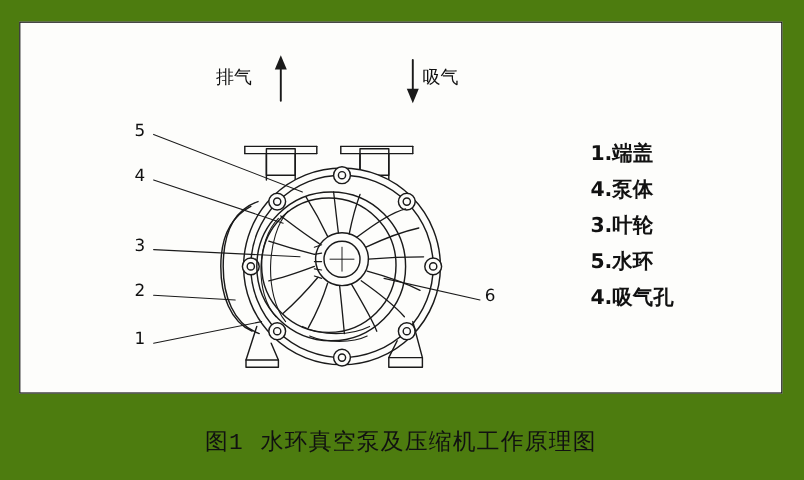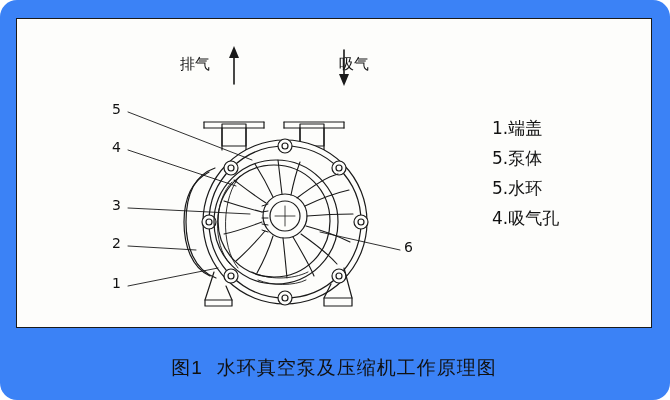--- a/index.html
+++ b/index.html
@@ -11,22 +11,21 @@
     width: 670px;
     height: 400px;
     overflow: hidden;
     font-family: "Liberation Sans", sans-serif;
     color: #111;
   }
   #page {
     position: relative;
     width: 670px;
     height: 400px;
-    background: #3b82f6;
-    border-radius: 17px;
+    background: #4d7c0f;
   }
   
   .frame {
     position: absolute;
     left: 16px;
     top: 18px;
     width: 636px;
     height: 310px;
     border: 1.5px solid #1a1a1a;
     box-sizing: border-box;
@@ -47,40 +46,41 @@
     top: 120px;
     width: 150px;
   }
   .legend-item {
     font-size: 17px;
     font-family: "DejaVu Sans", sans-serif;
     color: #111;
     line-height: 1.0;
     margin-bottom: 13px;
     white-space: nowrap;
+    font-weight: bold;
   }
   
   .leader-num {
     position: absolute;
     font-size: 14px;
     font-family: "DejaVu Sans", sans-serif;
     color: #111;
   }
   .leader-num.right {
     font-size: 14px;
   }
   
   .caption {
     position: absolute;
     left: 0;
     top: 355px;
     width: 668px;
     text-align: center;
     font-size: 19px;
-    font-family: Liberation Sans, sans-serif;
+    font-family: Liberation Mono, monospace;
     color: #111;
     letter-spacing: 1px;
   }
   .caption .cap-num {
     margin-right: 14px;
   }
   svg.draw {
     position: absolute;
     left: 0;
     top: 0;
@@ -204,32 +204,33 @@
         <line x1="128" y1="246" x2="196" y2="250"></line>
 
         <line x1="128" y1="286" x2="218" y2="268"></line>
 
         <line x1="400" y1="250" x2="320" y2="232"></line>
       </g>
     </g>
   </svg>
 
   <div class="flow-label" style="left:180px; top:55px;">排气</div>
-  <div class="flow-label" style="left:339px; top:55px;">吸气</div>
+  <div class="flow-label" style="left:352px; top:55px;">吸气</div>
 
   <div class="leader-num" style="left:112px; top:101px;">5</div>
   <div class="leader-num" style="left:112px; top:139px;">4</div>
   <div class="leader-num" style="left:112px; top:197px;">3</div>
   <div class="leader-num" style="left:112px; top:235px;">2</div>
   <div class="leader-num" style="left:112px; top:275px;">1</div>
   <div class="leader-num right" style="left:404px; top:239px;">6</div>
 
   <div class="legend">
     <div class="legend-item">1.端盖</div>
-    <div class="legend-item">5.泵体</div>
+    <div class="legend-item">4.泵体</div>
+    <div class="legend-item">3.叶轮</div>
     <div class="legend-item">5.水环</div>
     <div class="legend-item">4.吸气孔</div>
   </div>
 
   <div class="caption">
     <span class="cap-num">图1</span><span>水环真空泵及压缩机工作原理图</span>
   </div>
 
 </div>
 

